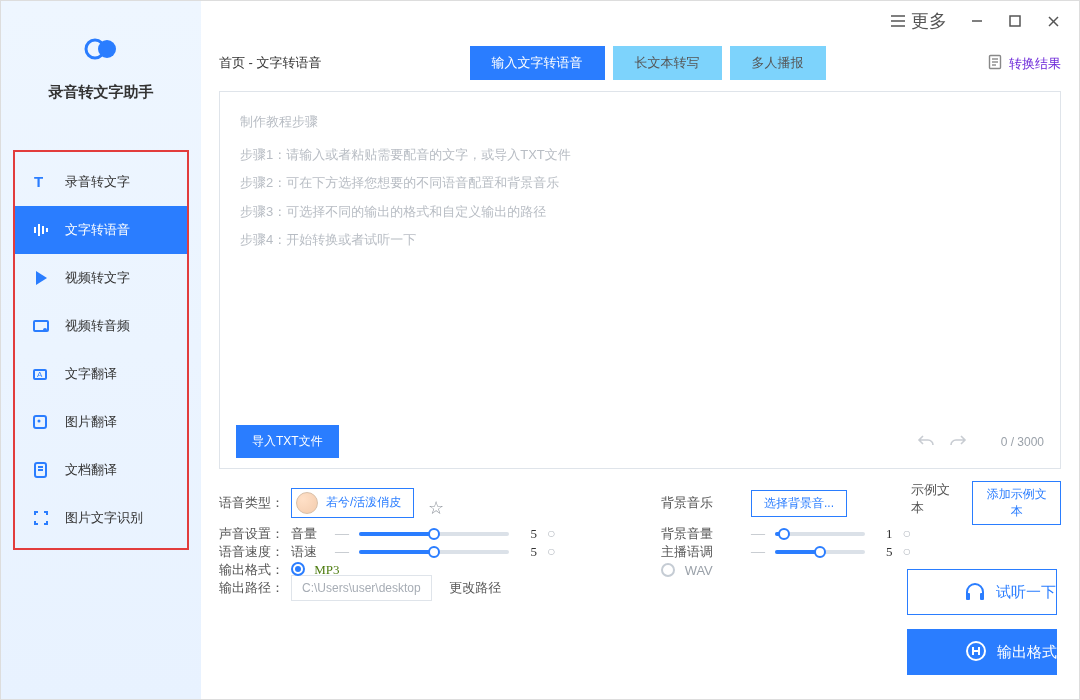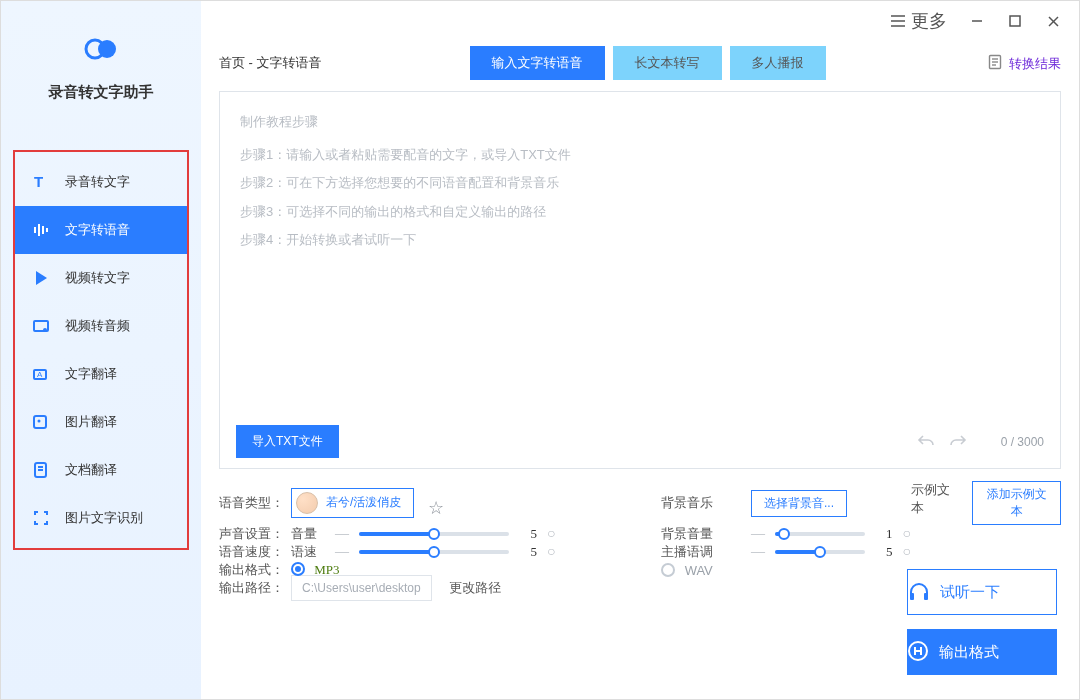--- a/index.html
+++ b/index.html
@@ -250,21 +250,21 @@
   bottom: 24px;
   display: flex;
   flex-direction: column;
   gap: 14px;
   width: 150px;
 }
 .big-btn {
   height: 46px;
   display: flex;
   align-items: center;
-  justify-content: flex-start;
+  justify-content: flex-end;
   gap: 10px;
   font-size: 15px;
   cursor: pointer;
 }
 .big-btn.outline {
   border: 1px solid #2a7dff;
   color: #2a7dff;
   background: #fff;
 }
 .big-btn.solid {

